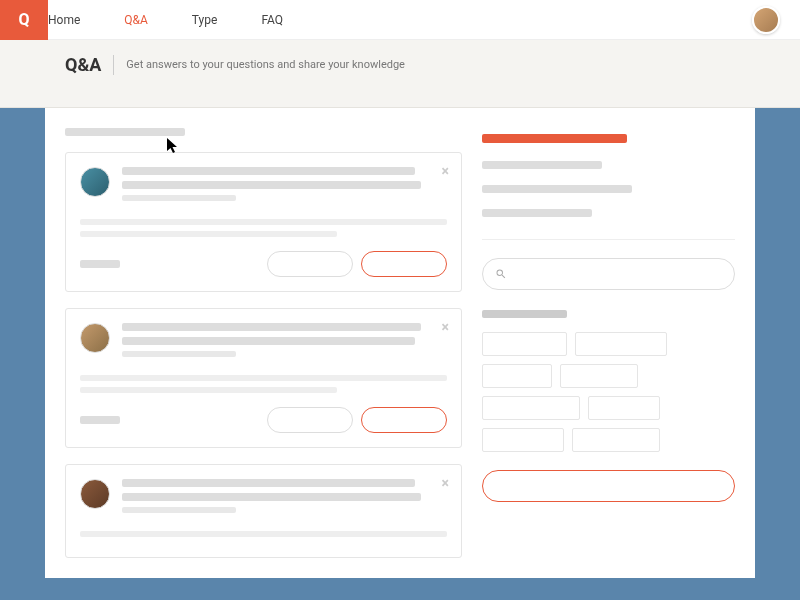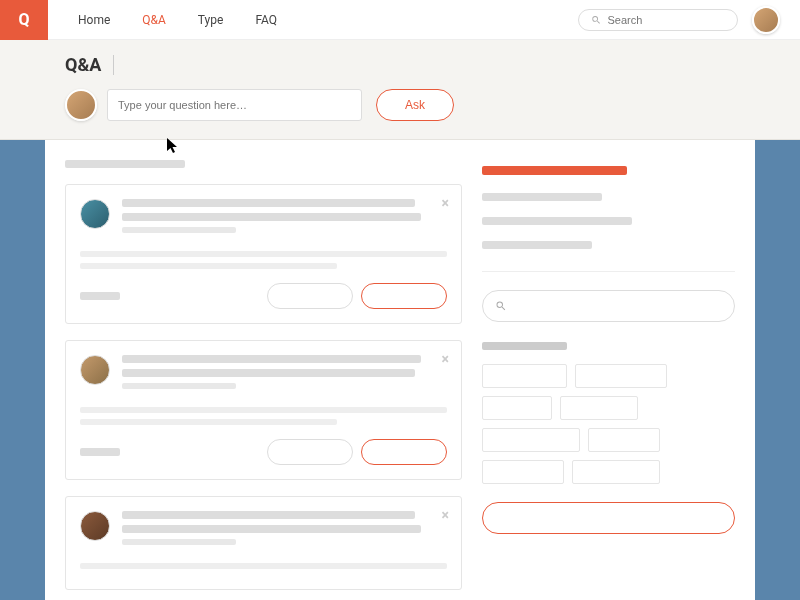--- a/index.html
+++ b/index.html
@@ -1,19 +1,19 @@
 <!DOCTYPE html>
 <html><head>
 <meta charset="utf-8">
 <style>
 *{box-sizing:border-box;margin:0;padding:0}
 body{font-family:-apple-system,BlinkMacSystemFont,"Segoe UI",Roboto,sans-serif;background:#5a85ab;width:800px;height:600px;overflow:hidden;position:relative}
 .topbar{background:#fff;height:40px;display:flex;align-items:center;padding:0 20px 0 0;border-bottom:1px solid #eee}
 .logo{width:48px;height:40px;background:#e85a3b;display:flex;align-items:center;justify-content:center;color:#fff;font-weight:bold;font-size:16px}
-.nav{display:flex;gap:32px;margin-left:30px;font-size:12px;color:#444}
+.nav{display:flex;gap:44px;font-size:12px;color:#444}
 .nav-item{cursor:pointer}
 .nav-item.active{color:#e85a3b}
 .topbar-right{margin-left:auto;display:flex;align-items:center;gap:14px}
 .search-box{display:flex;align-items:center;background:#fff;border:1px solid #ddd;border-radius:16px;padding:4px 12px;width:160px}
 .search-box input{border:none;outline:none;font-size:11px;color:#999;width:100%}
 .avatar{width:28px;height:28px;border-radius:50%;background:linear-gradient(135deg,#d4a574 0%,#a67c52 100%);border:2px solid #fff;box-shadow:0 1px 3px rgba(0,0,0,0.2)}
 .hero{background:#f5f4f1;padding:14px 65px 18px 65px;border-bottom:1px solid #e5e3de}
 .hero-title{display:flex;align-items:center;gap:12px;margin-bottom:14px}
 .hero-title h1{font-size:18px;font-weight:bold;color:#333}
 .hero-title .sep{width:1px;height:20px;background:#ccc}
@@ -67,39 +67,29 @@
 
 <div class="topbar">
   <div class="logo">Q</div>
   <div class="nav">
     <span class="nav-item">Home</span>
     <span class="nav-item active">Q&amp;A</span>
     <span class="nav-item">Type</span>
     <span class="nav-item">FAQ</span>
   </div>
   <div class="topbar-right">
-    <div class="search-box">
-      <svg class="search-icon" viewBox="0 0 24 24">
-          <path d="M15.5 14h-.79l-.28-.27A6.471 6.471 0 0016 9.5 6.5 6.5 0 109.5 16c1.61 0 3.09-.59 4.23-1.57l.27.28v.79l5 4.99L20.49 19l-4.99-5zm-6 0C7.01 14 5 11.99 5 9.5S7.01 5 9.5 5 14 7.01 14 9.5 11.99 14 9.5 14z"></path>
-        </svg>
-      <input placeholder="Search" style="">
-    </div>
     <div class="avatar"></div>
   </div>
 </div>
 
 <div class="hero">
   <div class="hero-title">
     <h1>Q&amp;A</h1>
     <div class="sep"></div>
-  </div>
-  <div class="ask-row">
-    <div class="ask-avatar"></div>
-    <input class="ask-input" placeholder="Type your question here…" style="">
-    <button class="ask-btn">Ask</button>
+    <p>Get answers to your questions and share your knowledge</p>
   </div>
 </div>
 
 <div class="page">
   <div class="main-col">
     <div class="section-label"></div>
 
     <div class="card">
       <span class="card-close">×</span>
       <div class="card-head">

